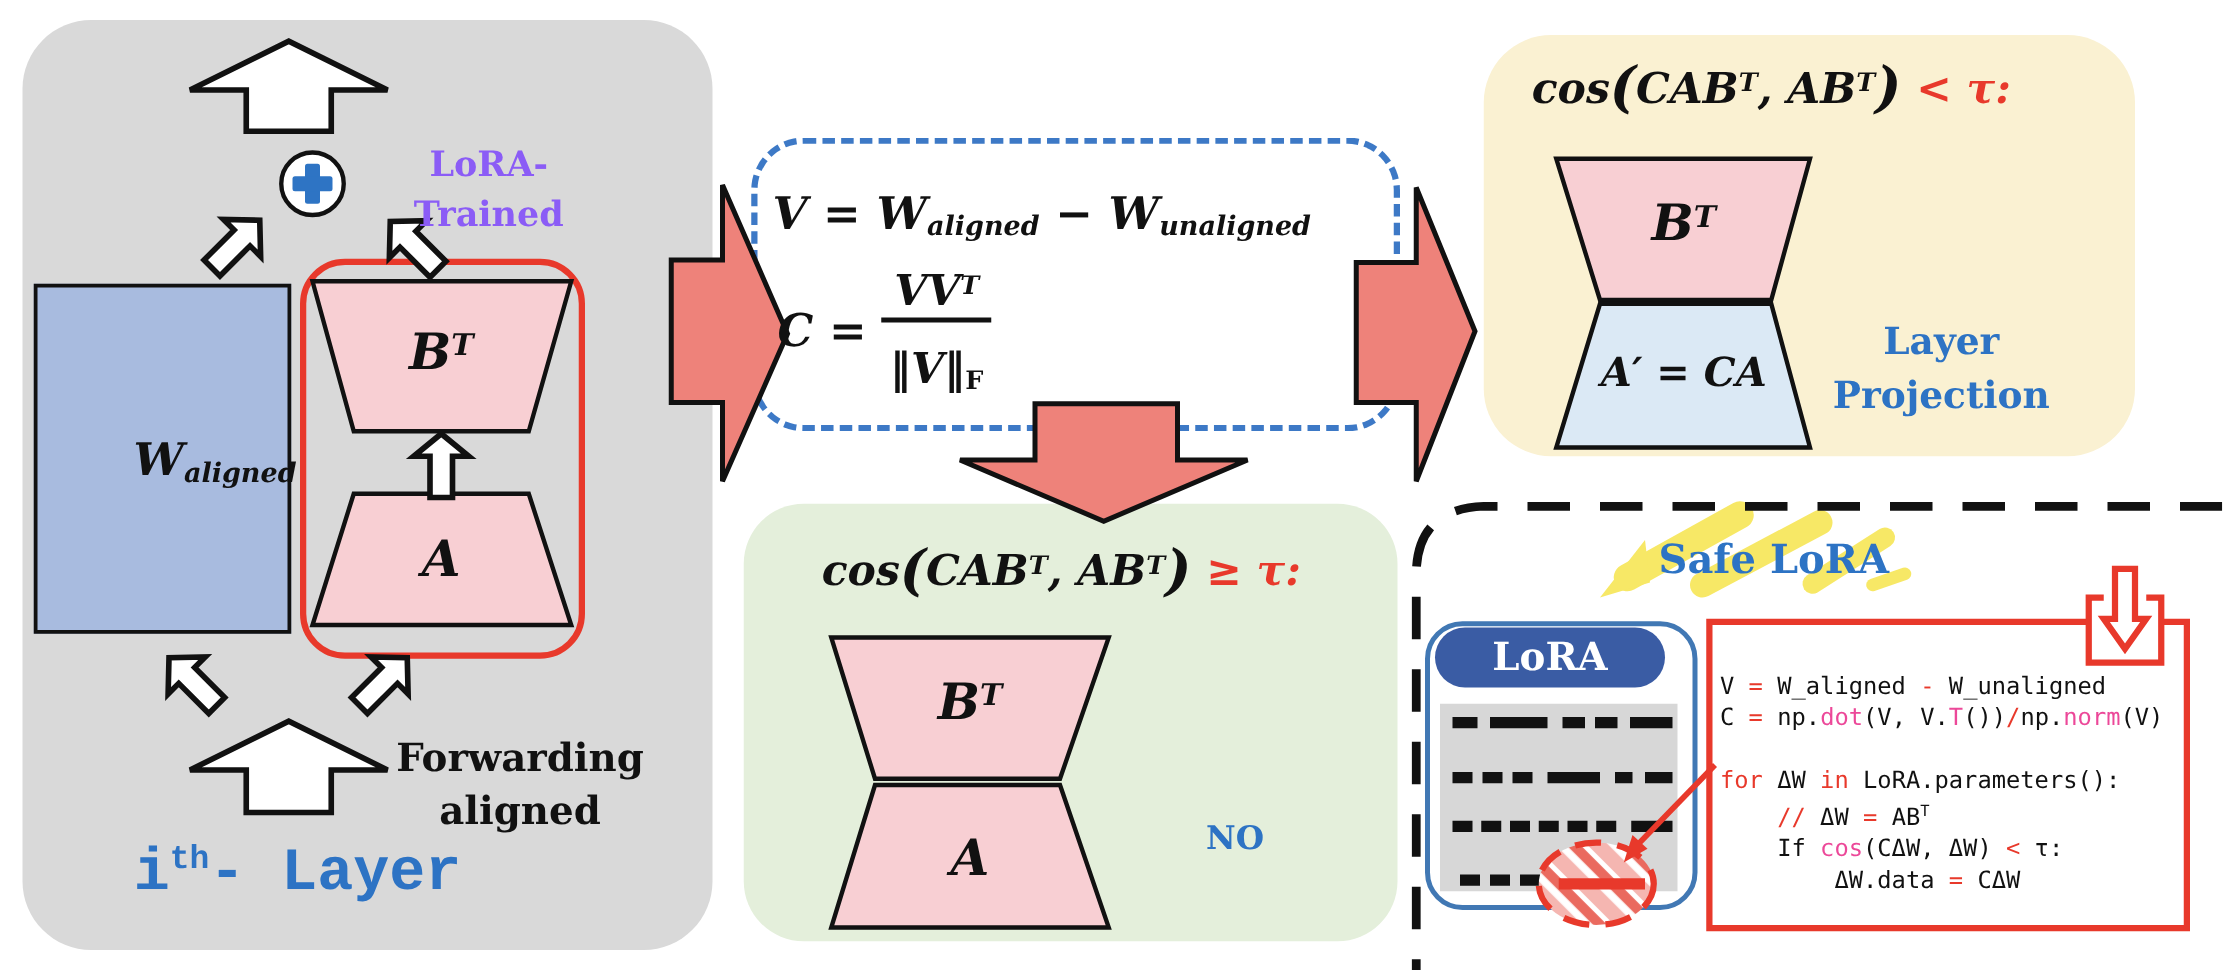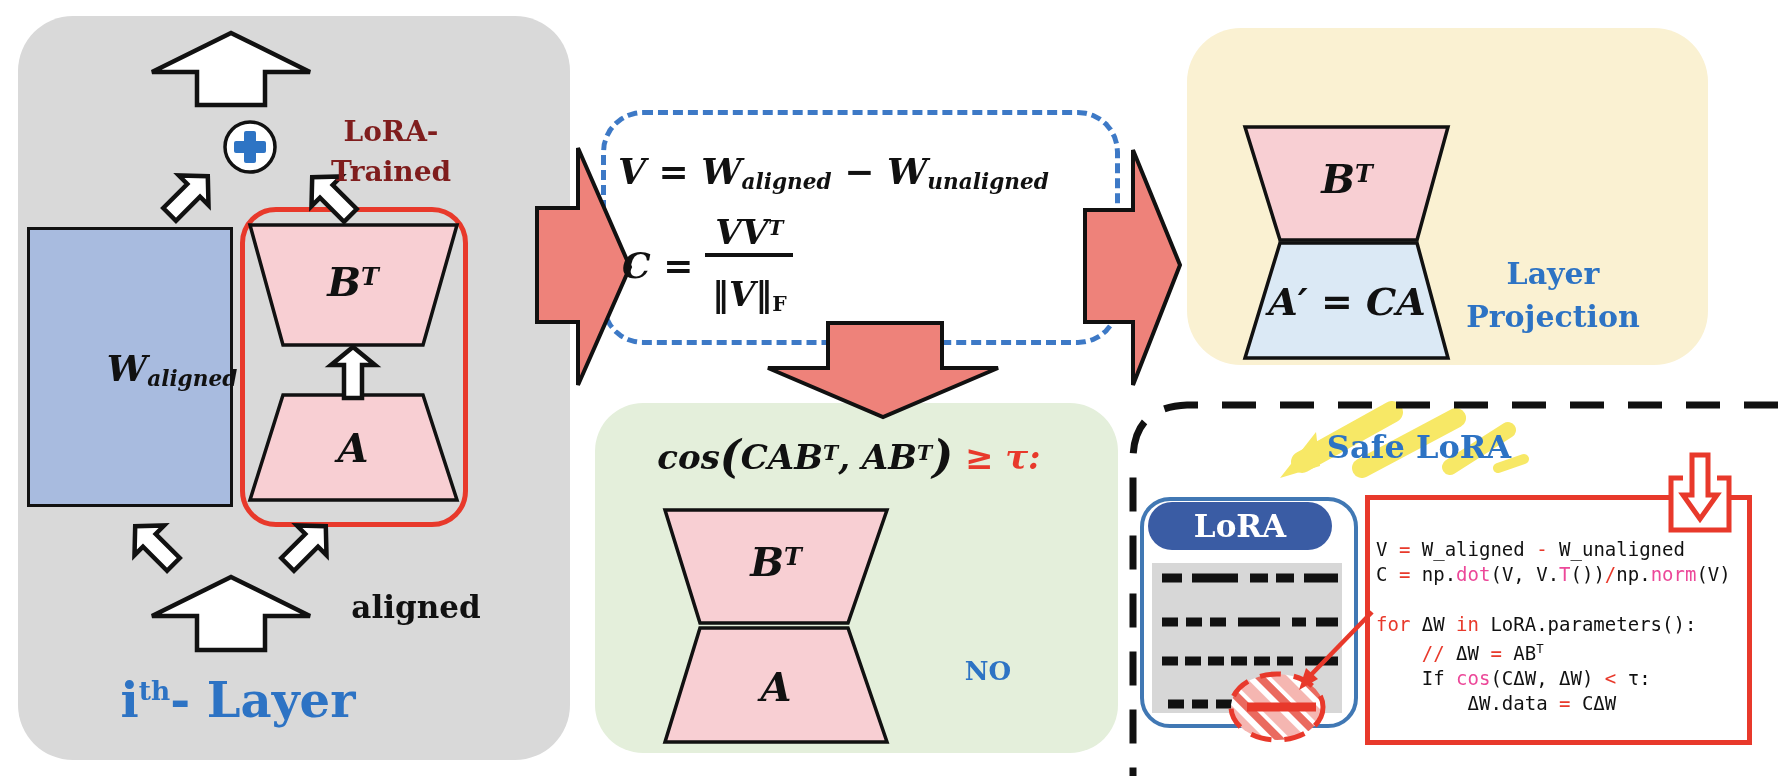--- a/index.html
+++ b/index.html
@@ -24,35 +24,35 @@
   
   .slab{font-weight:bold;color:#111;}
   .math{font-weight:bold;font-style:italic;color:#111;}
   .blue{color:#2d73c4;}
   .redtx{color:#e8392b;}
   sub.m{font-size:0.60em;font-style:italic;font-weight:bold;vertical-align:-0.25em;}
   sup.m{font-size:0.60em;font-style:italic;font-weight:bold;vertical-align:0.45em;}
   .bigp{font-size:1.3em;font-weight:bold;vertical-align:-0.06em;}
   
   .w-label{left:128px;top:347px;font-size:36px;margin-left:44px;}
-  .lora-trained{left:391px;top:112px;font-size:28px;line-height:40px;color:#7f1d1d;font-weight:bold;}
+  .lora-trained{left:391px;top:112px;font-size:28px;line-height:40px;color:#8b5cf6;font-weight:bold;}
   .bt-left{left:353px;top:258px;font-size:40px;}
   .a-left{left:353px;top:424px;font-size:40px;}
   .forwarding{left:416px;top:586px;font-size:31px;line-height:42px;}
-  .ith-layer{left:238px;top:672px;font-size:48px;}
+  .ith-layer{left:238px;top:672px;font-size:48px;font-family:Liberation Mono, monospace;}
   .f-line1{left:618px;top:150px;font-size:36px;white-space:nowrap;}
   .f-line2{left:622px;top:212px;height:105px;display:flex;align-items:center;font-size:36px;}
   .frac{display:inline-flex;flex-direction:column;align-items:center;margin-left:12px;font-size:34px;}
   .frac .num{padding:0 10px 1px 10px;border-bottom:4px solid #111;}
   .frac .den{padding-top:17px;}
   .cond{font-size:34px;white-space:nowrap;}
   .cond-y{left:1417px;top:44px;}
   .cond-g{left:849px;top:430px;}
   .bt-yellow{left:1347px;top:155px;font-size:40px;}
-  .aprime{left:1347px;top:279px;font-size:38px;}
+  .aprime{left:1347px;top:279px;font-size:32px;}
   .safety{left:1553px;top:252px;font-size:30px;line-height:43px;}
   .bt-green{left:776px;top:538px;font-size:40px;}
   .a-green{left:776px;top:663px;font-size:40px;}
   .no-mod{left:988px;top:654px;font-size:26px;line-height:34px;}
   .safe-lora{left:1419px;top:428px;font-size:32px;}
   
   .code{left:1376px;top:537px;width:372px;font-family:"DejaVu Sans Mono",monospace;
         font-size:19px;line-height:25px;color:#111;white-space:pre;}
   .code .tk-k{color:#e8392b;}
   .code .tk-f{color:#ec4899;}
@@ -167,38 +167,42 @@
     <div>LoRA-</div>
     <div>Trained</div>
   </div>
 
   <div class="abs ctr math bt-left">
     <span>B</span><sup class="m">T</sup>
   </div>
   <div class="abs ctr math a-left">A</div>
 
   <div class="abs ctr slab forwarding">
+    <div>Forwarding</div>
     <div>aligned</div>
   </div>
 
   <div class="abs ctr slab blue ith-layer">
     <span>i</span><sup style="font-size:0.55em;">th</sup><span>- Layer</span>
   </div>
 
   <div class="abs math f-line1">
     <span>V</span><span> = </span><span>W</span><sub class="m">aligned</sub><span> − </span><span>W</span><sub class="m">unaligned</sub>
   </div>
   <div class="abs math f-line2">
     <span><span>C</span><span> = </span></span>
     <span class="frac">
       <span class="num"><span>VV</span><sup class="m">T</sup></span>
       <span class="den"><span>‖V‖</span><sub class="m" style="font-style:normal;">F</sub></span>
     </span>
   </div>
 
+  <div class="abs ctr math cond cond-y">
+    <span>cos</span><span class="bigp">(</span><span>CAB</span><sup class="m">T</sup><span>, AB</span><sup class="m">T</sup><span class="bigp">)</span><span class="redtx"> &lt; τ:</span>
+  </div>
   <div class="abs ctr math bt-yellow">
     <span>B</span><sup class="m">T</sup>
   </div>
   <div class="abs ctr math aprime">A′ = CA</div>
   <div class="abs ctr slab blue safety">
     <div>Layer</div>
     <div>Projection</div>
   </div>
 
   <div class="abs ctr math cond cond-g">

